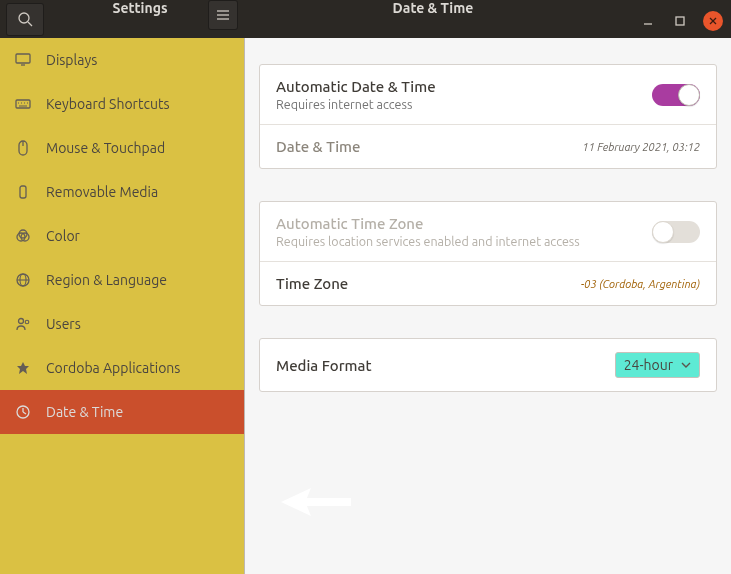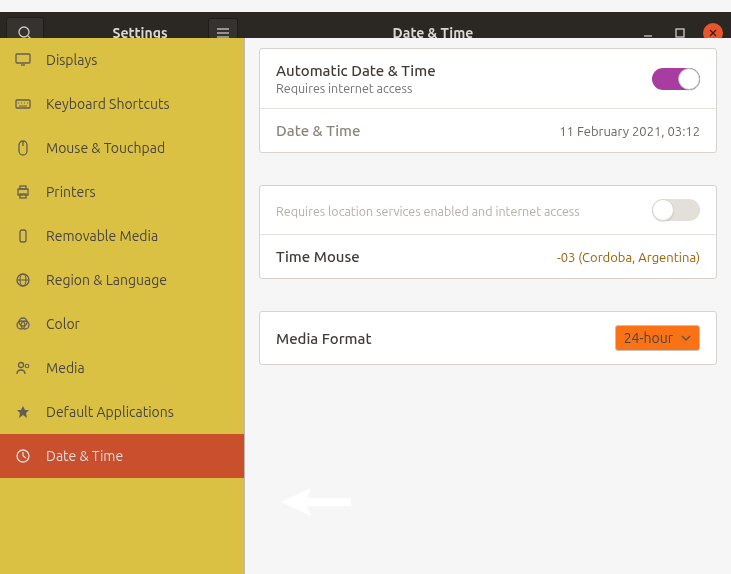--- a/index.html
+++ b/index.html
@@ -6,23 +6,22 @@
 body {
   width: 731px; height: 574px;
   font-family: Ubuntu, "Segoe UI", Arial, sans-serif;
   font-size: 14px;
   background: #f6f6f6;
   overflow: hidden;
   position: relative;
 }
 .titlebar {
   height: 42px; background: #2b2824;
-  display: flex; align-items: center; color: #d0ccc7;
+  display: flex; align-items: flex-start; color: #d0ccc7;
   position: relative;
-  margin-top: 12px;
 }
 .titlebar .search-btn {
   width: 38px; height: 33px; margin: 3px 3px 3px 6px;
   background: rgba(255,255,255,0.05);
   border: 1px solid rgba(0,0,0,0.4);
   border-radius: 3px;
   display:flex; align-items:center; justify-content:center;
   cursor: pointer;
 }
 .titlebar .left-title {
@@ -53,56 +52,56 @@
   display:flex; align-items:center; gap:14px;
   padding: 0 14px; height:44px; cursor:pointer;
   color:#4e4944;
 }
 .sidebar .item.active { background:#e9552b; color:#fff; }
 .sidebar .item .ic { width:18px; display:flex; justify-content:center; color:#6d665d; }
 .sidebar .item.active .ic { color:#fff; }
 
 .content {
   position:absolute; left:245px; right:0; top:38px; bottom:0;
-  background:#f6f6f6; padding: 10px 14px;
+  background:#f6f6f6; padding: 26px 14px;
   overflow:auto;
 }
 .group {
   background:#fff; border:1px solid #d7d2cd; border-radius:3px;
   margin-bottom: 32px;
 }
 .row {
   padding: 13px 16px; display:flex; align-items:center;
   border-bottom:1px solid #e5e1dc; position:relative;
 }
 .row:last-child { border-bottom:none; }
 .row .titlecol { flex:1; }
 .row .rtitle { color:#3f3b36; font-size:15px; font-weight:500; }
 .row .rsub { color:#737373; font-size:12.5px; margin-top:2px; }
 .row.disabled .rtitle,.row.disabled .rsub { color:#b4afa7; }
-.row .val { color:#6c6760; font-size:13px; }
+.row .val { color:#6c6760; font-size:11px;font-style:italic; }
 
 .toggle {
   width:48px; height:22px; border-radius:11px; background:#d2cec8;
   position:relative; cursor:pointer;
 }
 .toggle .knob {
   width:22px; height:22px; border-radius:50%; background:#fff;
   border:1px solid #bcb6ae; position:absolute; top:0; left:0;
   box-shadow:0 1px 1px rgba(0,0,0,0.1);
 }
 .toggle.on { background:#a93ca0; }
 .toggle.on .knob { left:26px; }
 .toggle.disabled { background:#e3dfd9; cursor:default; }
 .toggle.disabled .knob { border-color:#dcd7cf; }
 
 .combo {
   border:1px solid #c7c2bb; border-radius:3px;
   padding:4px 8px; display:flex; align-items:center; gap:8px;
-  cursor:pointer; color:#4a453f; background:#f97316;
+  cursor:pointer; color:#4a453f; background:#5eead4;
 }
 .overlay-dim {
   position:absolute; left:0; top:38px; width:245px; bottom:0;
   background:rgba(60,56,50,0.18); pointer-events:none;
 }
 .arrow-cursor {
   position:absolute; left:277px; top:482px; width:80px; height:40px; pointer-events:none;
 }
 </style>
 </head>
@@ -172,72 +171,62 @@
         <svg width="16" height="16">
           <rect x="4" y="1" width="8" height="14" rx="4" fill="none" stroke="#6d665d" stroke-width="1.3"></rect>
           <line x1="8" y1="1" x2="8" y2="6" stroke="#6d665d" stroke-width="1.3"></line>
         </svg>
       </span>
       <span>Mouse &amp; Touchpad</span>
     </div>
     <div class="item">
       <span class="ic">
         <svg width="16" height="16">
-          <rect x="3" y="5" width="10" height="6" fill="none" stroke="#6d665d" stroke-width="1.3"></rect>
-          <rect x="5" y="2" width="6" height="3" fill="none" stroke="#6d665d" stroke-width="1.3"></rect>
-          <rect x="5" y="10" width="6" height="4" fill="none" stroke="#6d665d" stroke-width="1.3"></rect>
-        </svg>
-      </span>
-      <span>Printers</span>
-    </div>
-    <div class="item">
-      <span class="ic">
-        <svg width="16" height="16">
           <rect x="5" y="2" width="6" height="12" rx="2" fill="none" stroke="#6d665d" stroke-width="1.3"></rect>
         </svg>
       </span>
       <span>Removable Media</span>
+    </div>
+    <div class="item">
+      <span class="ic">
+        <svg width="16" height="16">
+          <circle cx="6" cy="9" r="4" fill="none" stroke="#6d665d" stroke-width="1.3"></circle>
+          <circle cx="10" cy="9" r="4" fill="none" stroke="#6d665d" stroke-width="1.3"></circle>
+          <circle cx="8" cy="6" r="4" fill="none" stroke="#6d665d" stroke-width="1.3"></circle>
+        </svg>
+      </span>
+      <span>Color</span>
     </div>
     <div class="item">
       <span class="ic">
         <svg width="16" height="16">
           <circle cx="8" cy="8" r="6" fill="none" stroke="#6d665d" stroke-width="1.3"></circle>
           <ellipse cx="8" cy="8" rx="3" ry="6" fill="none" stroke="#6d665d" stroke-width="1.1"></ellipse>
           <line x1="2" y1="8" x2="14" y2="8" stroke="#6d665d" stroke-width="1.1"></line>
         </svg>
       </span>
       <span>Region &amp; Language</span>
     </div>
     <div class="item">
       <span class="ic">
         <svg width="16" height="16">
-          <circle cx="6" cy="9" r="4" fill="none" stroke="#6d665d" stroke-width="1.3"></circle>
-          <circle cx="10" cy="9" r="4" fill="none" stroke="#6d665d" stroke-width="1.3"></circle>
-          <circle cx="8" cy="6" r="4" fill="none" stroke="#6d665d" stroke-width="1.3"></circle>
-        </svg>
-      </span>
-      <span>Color</span>
-    </div>
-    <div class="item">
-      <span class="ic">
-        <svg width="16" height="16">
           <circle cx="6" cy="5" r="2.5" fill="none" stroke="#6d665d" stroke-width="1.3"></circle>
           <path d="M2 14c0-3 2-4 4-4s4 1 4 4" fill="none" stroke="#6d665d" stroke-width="1.3"></path>
           <circle cx="12" cy="6" r="1.8" fill="none" stroke="#6d665d" stroke-width="1.1"></circle>
         </svg>
       </span>
-      <span>Media</span>
+      <span>Users</span>
     </div>
     <div class="item">
       <span class="ic">
         <svg width="16" height="16">
           <polygon points="8,2 10,6 14,6 11,9 12,14 8,11 4,14 5,9 2,6 6,6" fill="#6d665d"></polygon>
         </svg>
       </span>
-      <span>Default Applications</span>
+      <span>Cordoba Applications</span>
     </div>
     <div class="item active">
       <span class="ic">
         <svg width="16" height="16">
           <circle cx="8" cy="8" r="6" fill="none" stroke="#ffffff" stroke-width="1.3"></circle>
           <line x1="8" y1="8" x2="8" y2="4" stroke="#ffffff" stroke-width="1.3"></line>
           <line x1="8" y1="8" x2="11" y2="10" stroke="#ffffff" stroke-width="1.3"></line>
         </svg>
       </span>
       <span>Date &amp; Time</span>
@@ -261,29 +250,30 @@
       <div class="titlecol">
         <div class="rtitle" style="color:#8b857b">Date &amp; Time</div>
       </div>
       <div class="val">11 February 2021, 03:12</div>
     </div>
   </div>
 
   <div class="group">
     <div class="row disabled">
       <div class="titlecol">
+        <div class="rtitle">Automatic Time Zone</div>
         <div class="rsub">Requires location services enabled and internet access</div>
       </div>
       <div class="toggle disabled">
           <div class="knob"></div>
         </div>
     </div>
     <div class="row">
       <div class="titlecol">
-        <div class="rtitle">Time Mouse</div>
+        <div class="rtitle">Time Zone</div>
       </div>
       <div class="val" style="color:#a16207">-03 (Cordoba, Argentina)</div>
     </div>
   </div>
 
   <div class="group">
     <div class="row">
       <div class="titlecol">
         <div class="rtitle">Media Format</div>
       </div>

